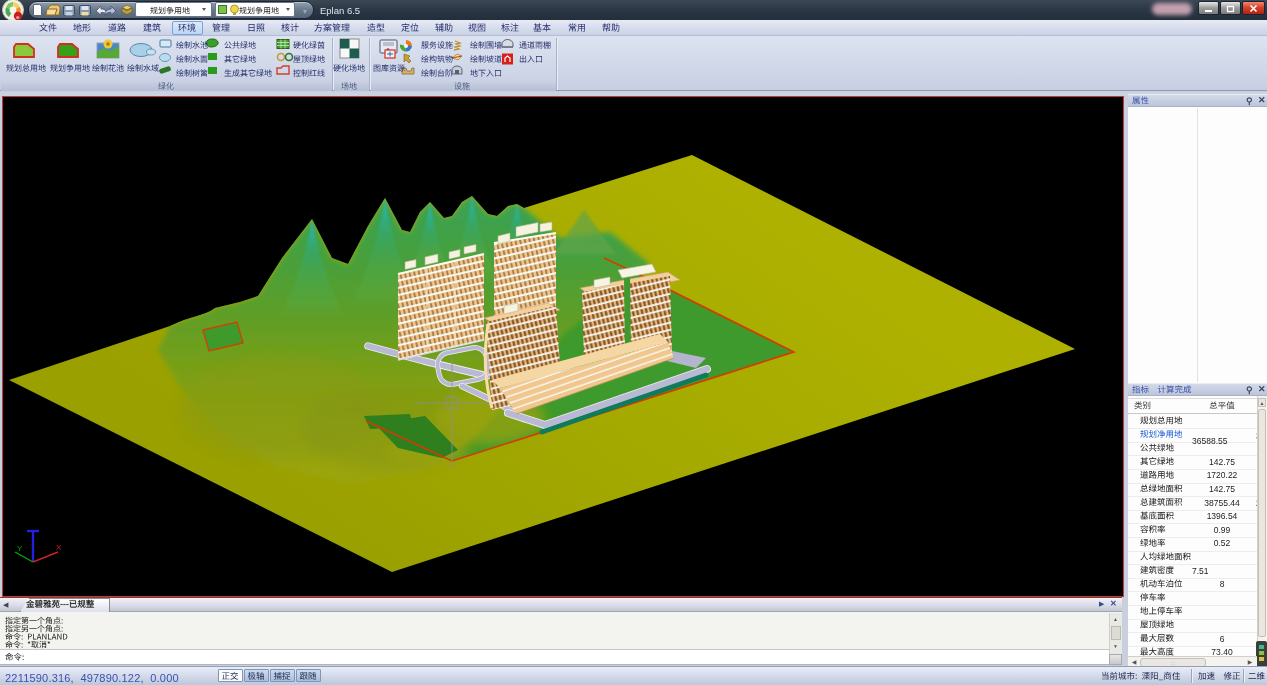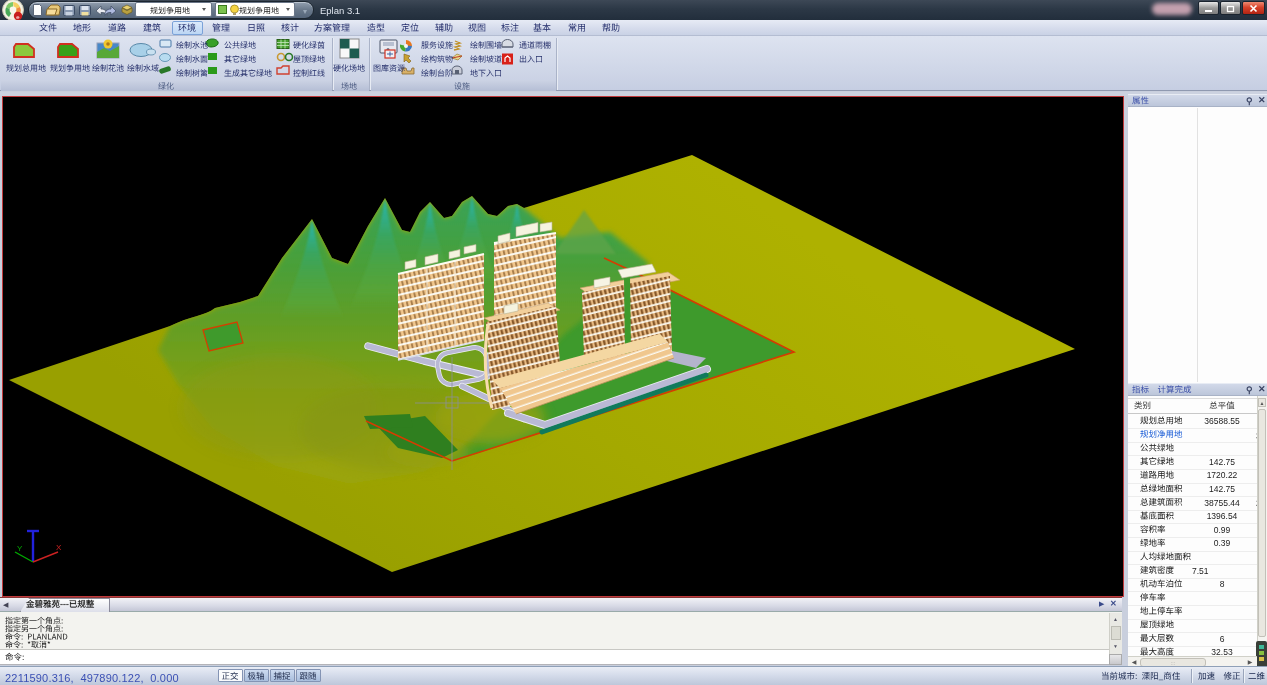--- a/index.html
+++ b/index.html
@@ -70,21 +70,21 @@
 <div class="abs" style="left:135px;top:2px;width:77px;height:15px;background:#fff;border:1px solid #6a7688;border-radius:2px"></div>
 <div class="abs" style="left:202px;top:8px;width:0;height:0;border:2.5px solid transparent;border-top:3.5px solid #555"></div>
 <div class="abs" style="left:215px;top:2px;width:80px;height:15px;background:#fff;border:1px solid #6a7688;border-radius:2px"></div>
 <div class="abs" style="left:218px;top:5px;width:9px;height:9px;background:#7cc24e;border:1px solid #3a7a1e"></div>
 <svg class="abs" style="left:229px;top:4px" width="11" height="12">
     <circle cx="5.5" cy="5" r="4" fill="#f5d442" stroke="#a08820" stroke-width=".8"></circle>
     <rect x="4" y="8.5" width="3" height="2.5" fill="#b0a068"></rect>
   </svg>
 <div class="abs" style="left:286px;top:8px;width:0;height:0;border:2.5px solid transparent;border-top:3.5px solid #555"></div>
 <div class="abs" style="left:303px;top:7px;color:#9aa8b8;font-size:8px">▾</div>
-<div class="abs" id="eplan">Eplan 3.1</div>
+<div class="abs" id="eplan">Eplan 6.5</div>
 <div class="abs" id="pinkblob"></div>
 <div class="abs winbtn" id="btnmin">
     <svg width="9" height="9" viewBox="0 0 9 9">
       <rect x="1" y="6" width="7" height="2" fill="#fff"></rect>
     </svg>
   </div>
 <div class="abs winbtn" id="btnmax">
     <svg width="9" height="9" viewBox="0 0 9 9">
       <rect x="1.5" y="2.5" width="6" height="5" fill="none" stroke="#fff" stroke-width="1.3"></rect>
     </svg>
@@ -307,32 +307,32 @@
 <div class="abs" style="left:1128px;top:523.3px;width:129px;height:1px;background:#ededed"></div>
 <div class="abs" style="left:1128px;top:536.9px;width:129px;height:1px;background:#ededed"></div>
 <div class="abs" style="left:1128px;top:550.5px;width:129px;height:1px;background:#ededed"></div>
 <div class="abs" style="left:1128px;top:564.1px;width:129px;height:1px;background:#ededed"></div>
 <div class="abs" style="left:1128px;top:577.7px;width:129px;height:1px;background:#ededed"></div>
 <div class="abs" style="left:1128px;top:591.3px;width:129px;height:1px;background:#ededed"></div>
 <div class="abs" style="left:1128px;top:604.9px;width:129px;height:1px;background:#ededed"></div>
 <div class="abs" style="left:1128px;top:618.5px;width:129px;height:1px;background:#ededed"></div>
 <div class="abs" style="left:1128px;top:632.1px;width:129px;height:1px;background:#ededed"></div>
 <div class="abs" style="left:1128px;top:645.7px;width:129px;height:1px;background:#ededed"></div>
-<div class="abs num" style="left:1192px;top:416px;width:60px;text-align:center">36588.55</div>
+<div class="abs num" style="left:1192px;top:436px;width:60px;text-align:left">36588.55</div>
 <div class="abs num" style="left:1192px;top:456.8px;width:60px;text-align:center">142.75</div>
 <div class="abs num" style="left:1192px;top:470.4px;width:60px;text-align:center">1720.22</div>
 <div class="abs num" style="left:1192px;top:484.0px;width:60px;text-align:center">142.75</div>
 <div class="abs num" style="left:1192px;top:497.6px;width:60px;text-align:center">38755.44</div>
 <div class="abs num" style="left:1192px;top:511.2px;width:60px;text-align:center">1396.54</div>
 <div class="abs num" style="left:1192px;top:524.8px;width:60px;text-align:center">0.99</div>
-<div class="abs num" style="left:1192px;top:538.4px;width:60px;text-align:center">0.39</div>
+<div class="abs num" style="left:1192px;top:538.4px;width:60px;text-align:center">0.52</div>
 <div class="abs num" style="left:1192px;top:565.6px;width:60px;text-align:left">7.51</div>
 <div class="abs num" style="left:1192px;top:579.2px;width:60px;text-align:center">8</div>
 <div class="abs num" style="left:1192px;top:633.6px;width:60px;text-align:center">6</div>
-<div class="abs num" style="left:1192px;top:647.2px;width:60px;text-align:center">32.53</div>
+<div class="abs num" style="left:1192px;top:647.2px;width:60px;text-align:center">73.40</div>
 <div class="abs num" style="left:1256px;top:430.6px;width:20px;overflow:hidden">36</div>
 <div class="abs num" style="left:1256px;top:498.2px;width:20px;overflow:hidden">2</div>
 <div class="abs" style="left:1257px;top:396px;width:10px;height:260px;background:#f4f3ef;border-left:1px solid #d0d0c8"></div>
 <div class="abs" style="left:1258px;top:398px;width:8px;height:9px;background:#e9e7e0;border:1px solid #c2c0b8;font-size:5px;color:#555;text-align:center;line-height:8px">▲</div>
 <div class="abs" style="left:1258px;top:409px;width:8px;height:228px;background:#e9e7e0;border:1px solid #c2c0b8;border-radius:2px"></div>
 <div class="abs" style="left:1256px;top:641px;width:11px;height:27px;background:#3a3f38;border-radius:2px"></div>
 <div class="abs" style="left:1259px;top:645px;width:5px;height:4px;background:#40b898"></div>
 <div class="abs" style="left:1259px;top:651px;width:5px;height:4px;background:#88c040"></div>
 <div class="abs" style="left:1259px;top:657px;width:5px;height:4px;background:#d8c048"></div>
 <div class="abs" style="left:1128px;top:656px;width:129px;height:11px;background:#f4f3ef;border-top:1px solid #d0d0c8"></div>

